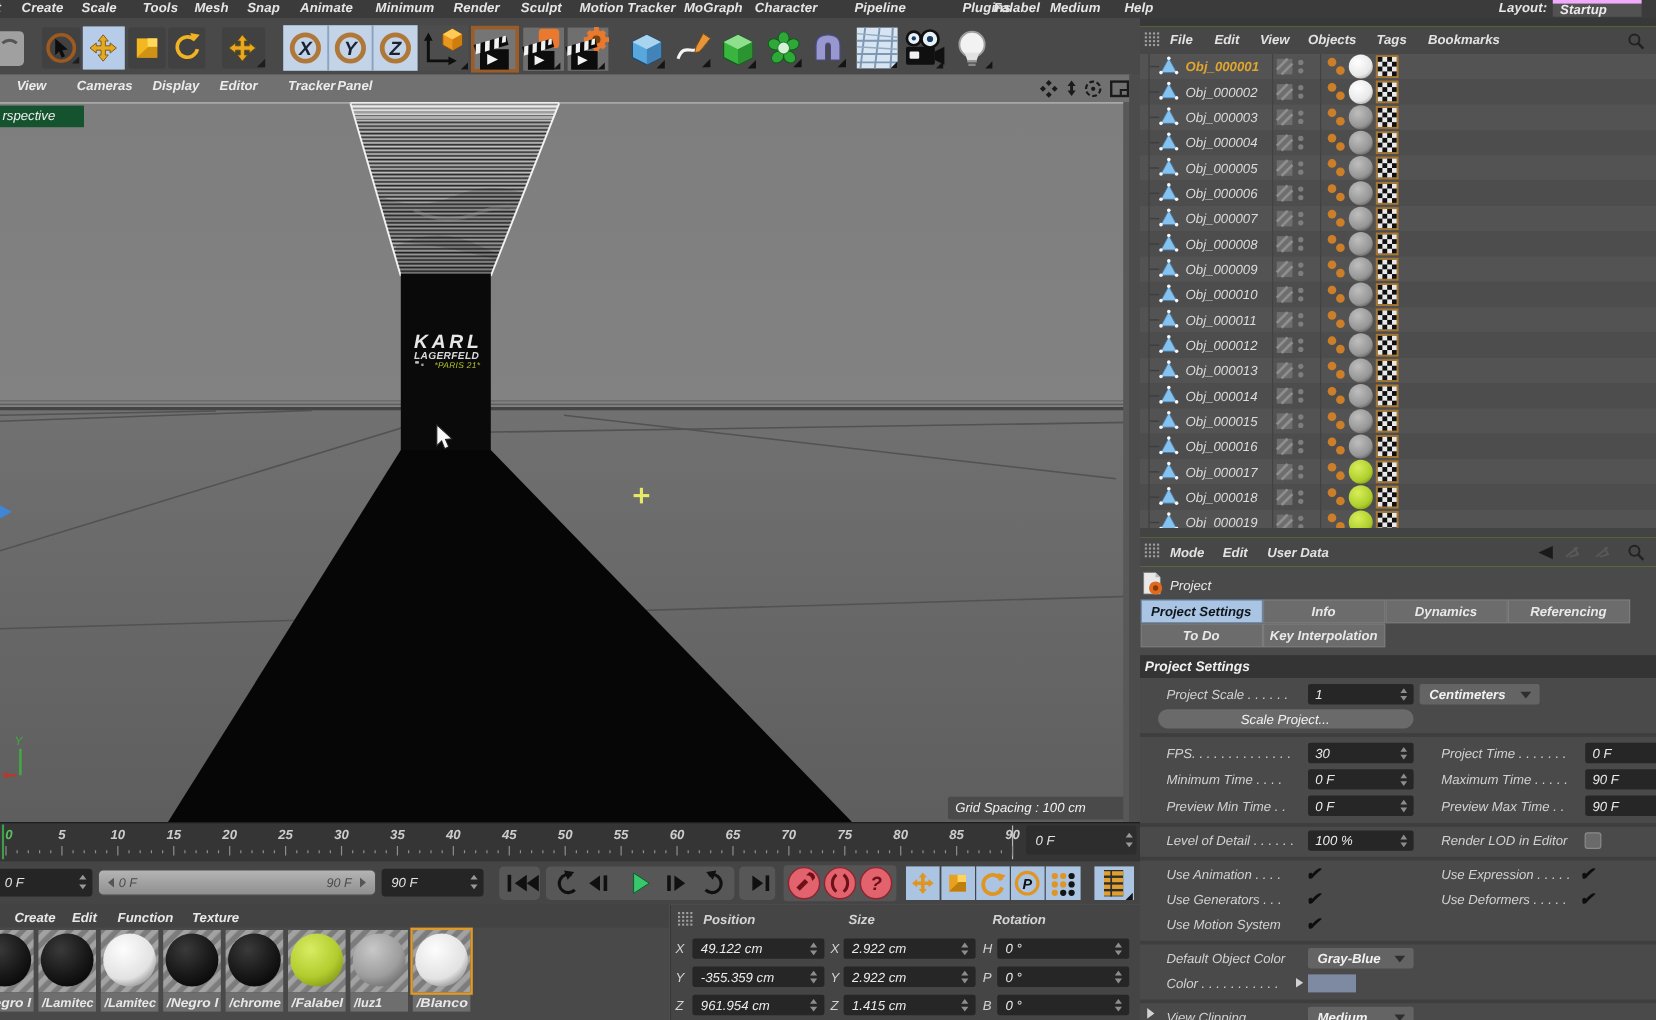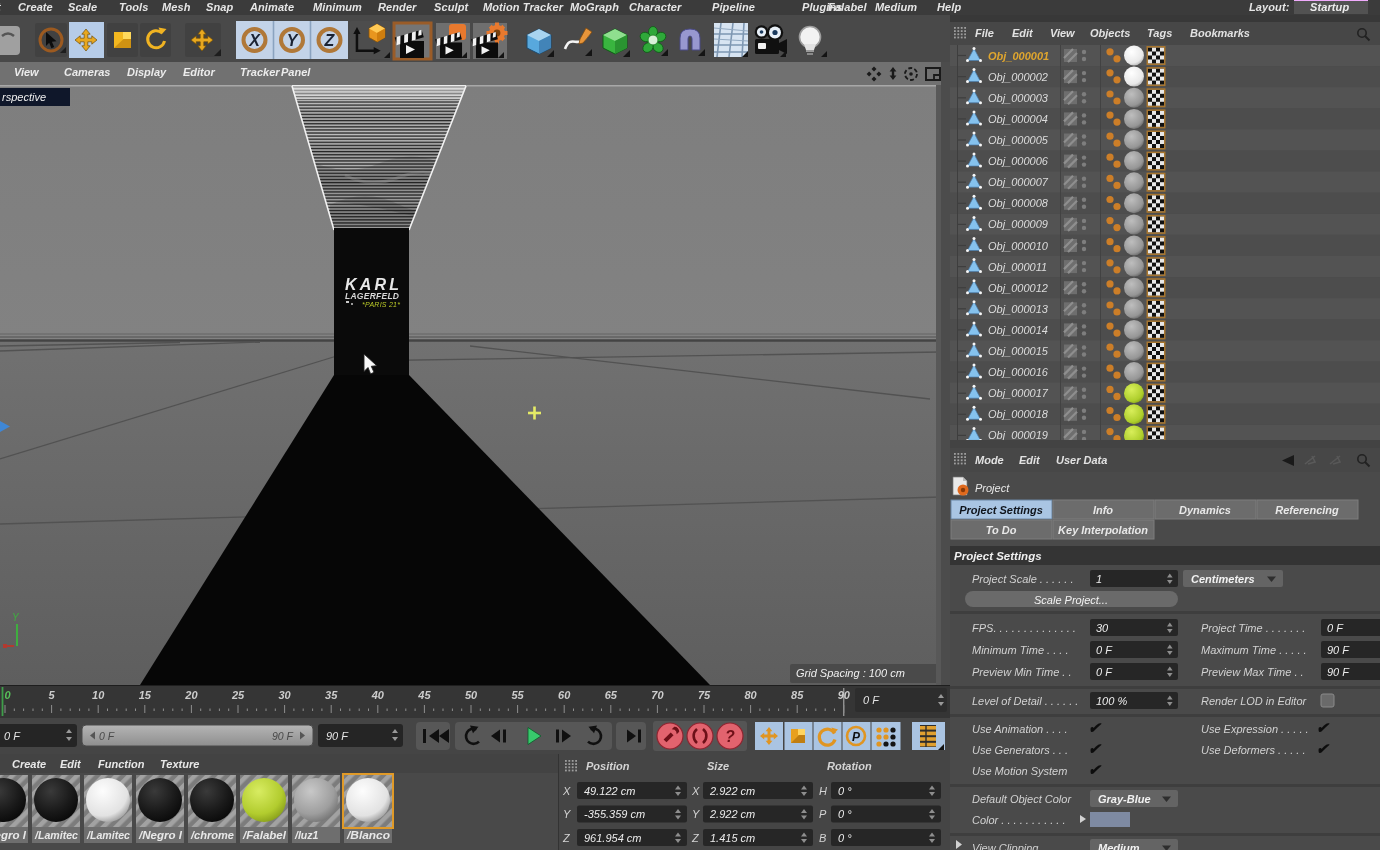--- a/index.html
+++ b/index.html
@@ -47,21 +47,21 @@
     <span class="mi" style="left:434px">Sculpt</span>
     <span class="mi" style="left:483px">Motion Tracker</span>
     <span class="mi" style="left:570px">MoGraph</span>
     <span class="mi" style="left:629px">Character</span>
     <span class="mi" style="left:712px">Pipeline</span>
     <span class="mi" style="left:802px">Plugins</span>
     <span class="mi" style="left:828px">Falabel</span>
     <span class="mi" style="left:875px">Medium</span>
     <span class="mi" style="left:937px">Help</span>
     <span class="mi" style="left:1249px">Layout:</span>
-    <span class="mi" style="left:1294px;width:74px;background:#525252;border-top:1px solid #f0abfc;color:#ececec;padding:0 16px;height:14px;top:0;">Startup</span>
+    <span class="mi" style="left:1294px;width:74px;background:#525252;border-top:3px solid #f0abfc;color:#ececec;padding:0 6px;height:14px;top:0;">Startup</span>
   </div>
   <div class="abs" id="toolbar">
   <svg width="950" height="47" viewBox="0 15 950 47">
     <defs>
       <path id="ycross" d="M0,-11 L4.2,-5.8 L1.8,-5.8 L1.8,-1.8 L5.8,-1.8 L5.8,-4.2 L11,0 L5.8,4.2 L5.8,1.8 L1.8,1.8 L1.8,5.8 L4.2,5.8 L0,11 L-4.2,5.8 L-1.8,5.8 L-1.8,1.8 L-5.8,1.8 L-5.8,4.2 L-11,0 L-5.8,-4.2 L-5.8,-1.8 L-1.8,-1.8 L-1.8,-5.8 L-4.2,-5.8 Z"></path>
       <g id="clapper">
         <rect x="-13" y="-11" width="26" height="22" rx="2" fill="#0d0d0d" stroke="#cfcfcf" stroke-width="0.8"></rect>
         <g stroke="#e8e8e8" stroke-width="2">
           <line x1="-11" y1="-7.5" x2="-6" y2="-3.5"></line>
               <line x1="-6" y1="-7.5" x2="-1" y2="-3.5"></line>
@@ -355,21 +355,21 @@
 
     <g fill="#e5eb66">
       <rect x="528" y="411.7" width="13" height="2.6"></rect>
       <rect x="533.2" y="406.5" width="2.6" height="13"></rect>
     </g>
 
     <path d="M364,354 l0,17.5 l4,-4 l2.6,6.4 l3.4,-1.6 l-2.7,-6 l5.5,-0.6 z" fill="#f8f8f8" stroke="#222" stroke-width="0.9"></path>
 
     <rect x="936" y="85" width="5" height="600" fill="#585858"></rect>
   </svg>
-  <div class="abs" style="left:0;top:3px;width:70px;height:18px;background:#0f172a;color:#efefef;font-size:11px;line-height:18px;padding-left:2px;">rspective</div>
+  <div class="abs" style="left:0;top:3px;width:70px;height:18px;background:#14532d;color:#efefef;font-size:11px;line-height:18px;padding-left:2px;">rspective</div>
   </div>
   <div class="abs" id="ruler">
   <svg width="950" height="33" viewBox="0 0 950 33">
     <rect width="950" height="33" fill="#353535"></rect>
     <line x1="0" y1="0.5" x2="950" y2="0.5" stroke="#1e1e1e"></line>
     <line x1="2.5" y1="2" x2="2.5" y2="31" stroke="#3f9e4a" stroke-width="1.8"></line>
     <line x1="843.8" y1="3" x2="843.8" y2="31" stroke="#b8b8b8" stroke-width="1"></line>
     <g stroke="#8e8e8e" stroke-width="1">
           <line x1="5.0" y1="20" x2="5.0" y2="28"></line>
           <line x1="14.3" y1="23.5" x2="14.3" y2="26"></line>

